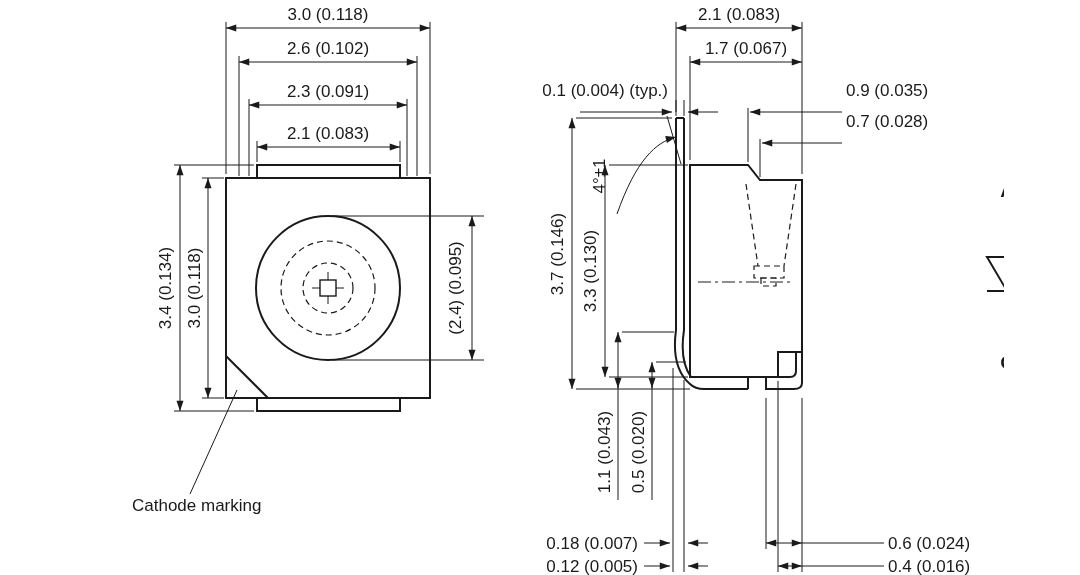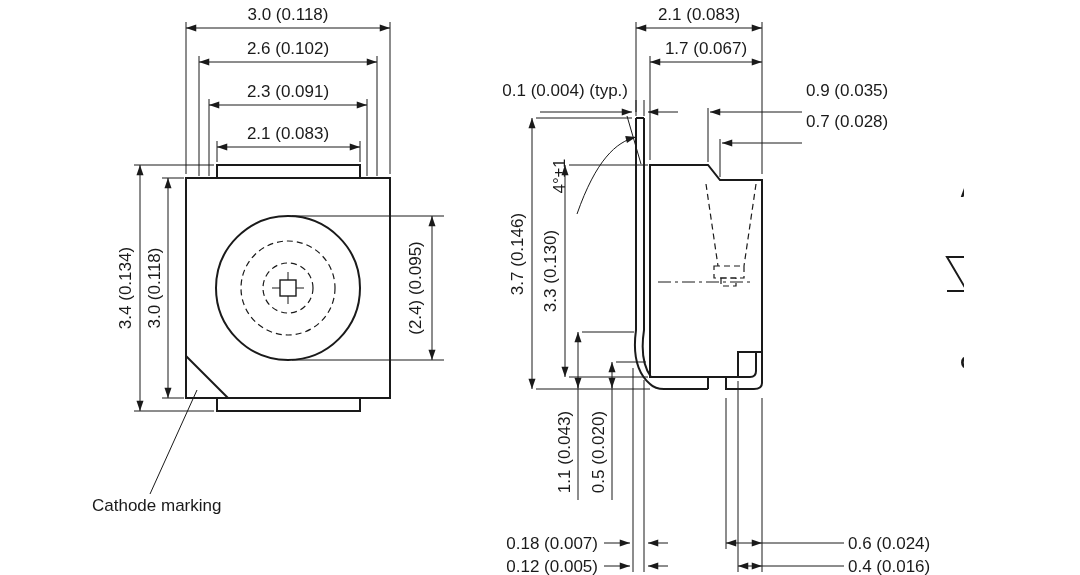--- a/index.html
+++ b/index.html
@@ -1,17 +1,17 @@
 <!DOCTYPE html>
 <html style="--ink: #1a1a1a; --background: #ffffff;"><head>
 <meta charset="utf-8">
 <style>
   :root{ --ink:#1a1a1a; --background:#ffffff; }
   html,body{margin:0;padding:0;background:var(--background);}
-  .stage{position:relative;width:964px;height:575px;background:var(--background);overflow:hidden;}
+  .stage{position:relative;width:964px;height:575px;background:var(--background);overflow:hidden;margin-left:40px;}
   svg{display:block;}
   svg text{font-family:"Liberation Sans","DejaVu Sans",sans-serif;font-size:17px;fill:var(--ink);}
   svg text.sym{font-size:19px;font-weight:bold;}
   .outline{stroke:var(--ink);stroke-width:2;fill:none;}
   .outline-f{stroke:var(--ink);stroke-width:2;fill:var(--background);}
   .thin{stroke:var(--ink);stroke-width:1;fill:none;}
   .thin15{stroke:var(--ink);stroke-width:1.4;fill:none;}
   .dashed{stroke:var(--ink);stroke-width:1.2;fill:none;stroke-dasharray:6 4;}
   .cl{stroke:var(--ink);stroke-width:1;fill:none;stroke-dasharray:13 4 3 4;}
 </style>

